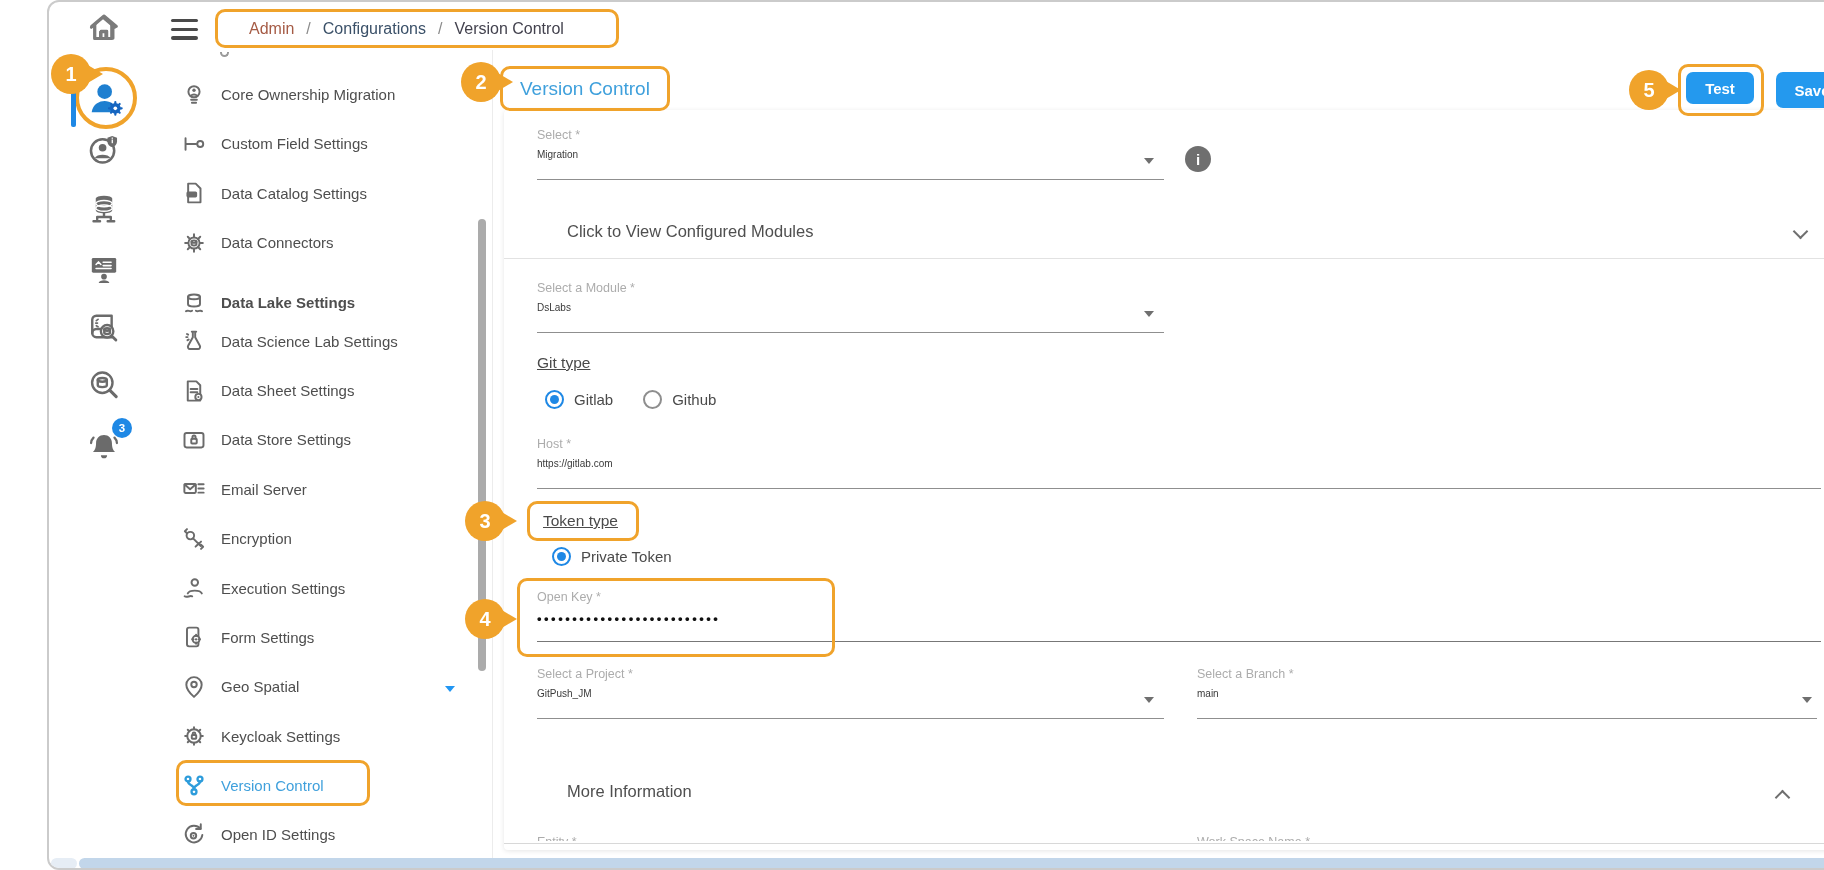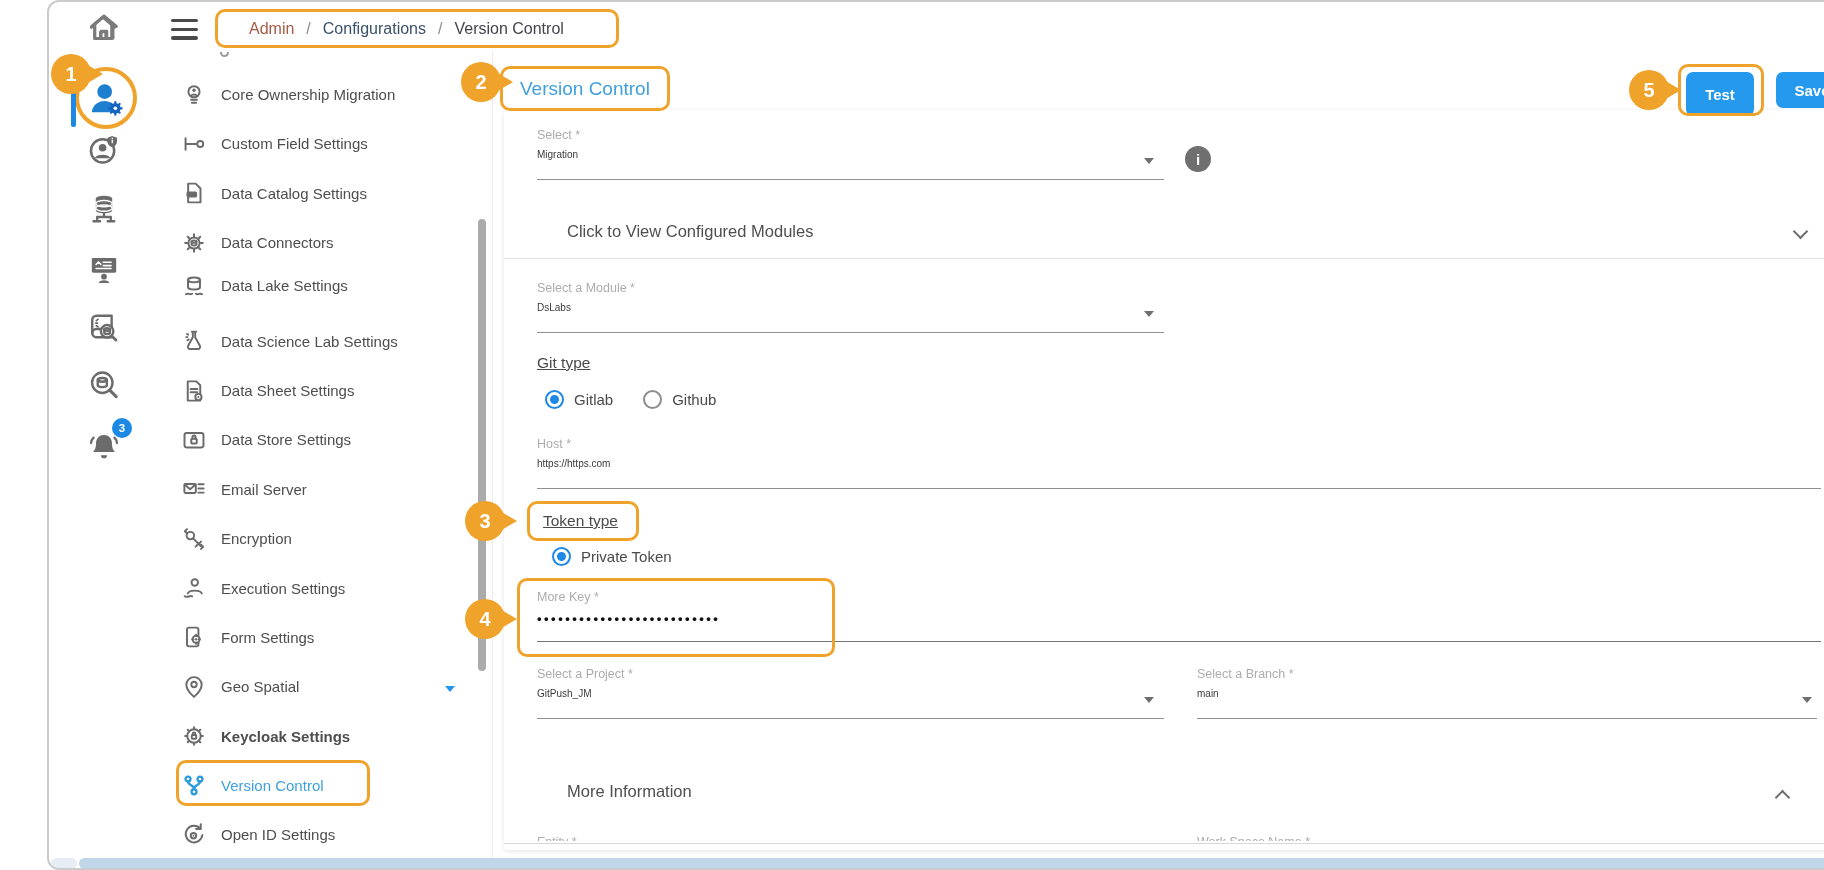--- a/index.html
+++ b/index.html
@@ -195,21 +195,21 @@
       </div>
       <div class="sb-item" style="top: 216.05px;">
         <span class="sb-icon"><svg viewBox="0 0 20 20" width="100%" height="100%" fill="none" stroke="#6b6b6b" stroke-width="1.5" stroke-linecap="round" stroke-linejoin="round">
             <circle cx="10" cy="10" r="4.3"></circle>
             <path d="M10 3.2v2.2M10 14.6v2.2M3.2 10h2.2M14.6 10h2.2M5.2 5.2l1.5 1.5M13.3 13.3l1.5 1.5M14.8 5.2l-1.5 1.5M6.7 13.3l-1.5 1.5"></path>
             <ellipse cx="10" cy="9" rx="1.9" ry=".9"></ellipse>
             <path d="M8.1 9v2c0 .5.9.9 1.9.9s1.9-.4 1.9-.9V9"></path>
           </svg></span>
         <span class="sb-label">Data Connectors</span>
       </div>
-      <div class="sb-item" style="top: 259px;">
+      <div class="sb-item" style="top: 276px; font-weight: bold;">
         <span class="sb-icon"><svg viewBox="0 0 20 20" width="100%" height="100%" fill="none" stroke="#6b6b6b" stroke-width="1.5" stroke-linecap="round" stroke-linejoin="round">
             <ellipse cx="10" cy="5.3" rx="4.6" ry="1.8"></ellipse>
             <path d="M5.4 5.3v5.6c0 1 2.1 1.8 4.6 1.8s4.6-.8 4.6-1.8V5.3"></path>
             <path d="M3.8 16.3c1.6-1.3 3.1.9 4.7-.4M11.5 15.9c1.6 1.3 3.1-.9 4.7.4"></path>
           </svg></span>
         <span class="sb-label">Data Lake Settings</span>
       </div>
       <div class="sb-item" style="top: 314.75px;">
         <span class="sb-icon"><svg viewBox="0 0 20 20" width="100%" height="100%" fill="none" stroke="#6b6b6b" stroke-width="1.5" stroke-linecap="round" stroke-linejoin="round">
             <path d="M8.3 2.8h3.4M9.1 2.8v4.3l-3.6 6.6c-.6 1.1.2 2.4 1.4 2.4h6.2c1.2 0 2-1.3 1.4-2.4l-3.6-6.6V2.8"></path>
@@ -269,21 +269,21 @@
         <span class="sb-label">Form Settings</span>
       </div>
       <div class="sb-item" style="top: 660.2px;">
         <span class="sb-icon"><svg viewBox="0 0 20 20" width="100%" height="100%" fill="none" stroke="#6b6b6b" stroke-width="1.5" stroke-linecap="round" stroke-linejoin="round">
             <path d="M10 2.4c-3.2 0-5.9 2.6-5.9 5.8 0 4.1 5.9 9.4 5.9 9.4s5.9-5.3 5.9-9.4c0-3.2-2.7-5.8-5.9-5.8z"></path>
             <circle cx="10" cy="8.1" r="2.1"></circle>
           </svg></span>
         <span class="sb-label">Geo Spatial</span>
         <span class="sb-caret"></span>
       </div>
-      <div class="sb-item" style="top: 709.55px; font-weight: bold;">
+      <div class="sb-item" style="top: 709.55px;">
         <span class="sb-icon"><svg viewBox="0 0 20 20" width="100%" height="100%" fill="none" stroke="#6b6b6b" stroke-width="1.5" stroke-linecap="round" stroke-linejoin="round">
             <circle cx="10" cy="10" r="5.2"></circle>
             <path d="M10 3.2v1.6M10 15.2v1.6M3.2 10h1.6M15.2 10h1.6M5.2 5.2l1.1 1.1M13.7 13.7l1.1 1.1M14.8 5.2l-1.1 1.1M6.3 13.7l-1.1 1.1"></path>
             <rect x="8.3" y="9.2" width="3.4" height="2.9" rx=".5"></rect>
             <path d="M9 9.2v-1c0-.6.4-1 1-1s1 .4 1 1v1"></path>
           </svg></span>
         <span class="sb-label">Keycloak Settings</span>
       </div>
       <div class="sb-item active" style="top: 758.9px;">
         <span class="sb-icon"><svg viewBox="0 0 20 20" width="100%" height="100%" fill="none" stroke="#2D9CDB" stroke-width="1.8" stroke-linecap="round" stroke-linejoin="round">
@@ -307,21 +307,21 @@
   <div class="abs hl" style="left:127px;top:758px;width:194px;height:46px"></div>
   <div class="abs vscroll" style="left:429px;top:217px;height:452px"></div>
   <div class="abs" style="left:443px;top:48px;width:1px;height:810px;background:#ececec"></div>
 
   <div class="abs card" style="left:455px;top:108px;width:1337px;height:740px"></div>
 
   <div class="abs hl" style="left:451px;top:64px;width:170px;height:45px"></div>
   <div class="abs page-title" style="left:471px;top:76px">Version Control</div>
 
   <div class="abs hl" style="left:1629px;top:62px;width:86px;height:52px"></div>
-  <button class="abs btn" style="left:1637px;top:70px;width:68px;height:44px">Test</button>
+  <button class="abs btn" style="left:1637px;top:70px;width:68px;height:32px">Test</button>
   <button class="abs btn" style="left:1727px;top:70px;width:72px;height:36px">Save</button>
 
   <div class="abs field" style="left:488px;top:126px;width:627px;height:52px">
     <div class="flabel">Select *</div>
     <div class="fvalue">Migration</div>
   </div>
   <div class="abs caret" style="left:1095px;top:156px"></div>
   <div class="abs info-icon" style="left:1136px;top:144px">i</div>
 
   <div class="abs section-label" style="left:518px;top:220px">Click to View Configured Modules</div>
@@ -337,33 +337,33 @@
   <div class="abs glabel" style="left:488px;top:352px">Git type</div>
   <div class="abs radio-row" style="left:496px;top:388px">
     <span class="radio sel"></span>
     <span class="rlabel">Gitlab</span>
     <span class="radio" style="margin-left:30px"></span>
     <span class="rlabel">Github</span>
   </div>
 
   <div class="abs field" style="left:488px;top:435px;width:1284px;height:52px">
     <div class="flabel">Host *</div>
-    <div class="fvalue">https://https.com</div>
+    <div class="fvalue">https://gitlab.com</div>
   </div>
 
   <div class="abs hl" style="left:478px;top:499px;width:112px;height:40px"></div>
   <div class="abs glabel" style="left:494px;top:510px">Token type</div>
   <div class="abs radio-row" style="left:503px;top:545px">
     <span class="radio sel"></span>
     <span class="rlabel">Private Token</span>
   </div>
 
   <div class="abs hl" style="left:468px;top:576px;width:318px;height:79px"></div>
   <div class="abs field" style="left:488px;top:588px;width:1284px;height:52px;border-bottom-color:#777">
-    <div class="flabel">More Key *</div>
+    <div class="flabel">Open Key *</div>
     <div class="fvalue dots">••••••••••••••••••••••••••</div>
   </div>
 
   <div class="abs field" style="left:488px;top:665px;width:627px;height:52px">
     <div class="flabel">Select a Project *</div>
     <div class="fvalue">GitPush_JM</div>
   </div>
   <div class="abs caret" style="left:1095px;top:695px"></div>
 
   <div class="abs field" style="left:1148px;top:665px;width:620px;height:52px">

